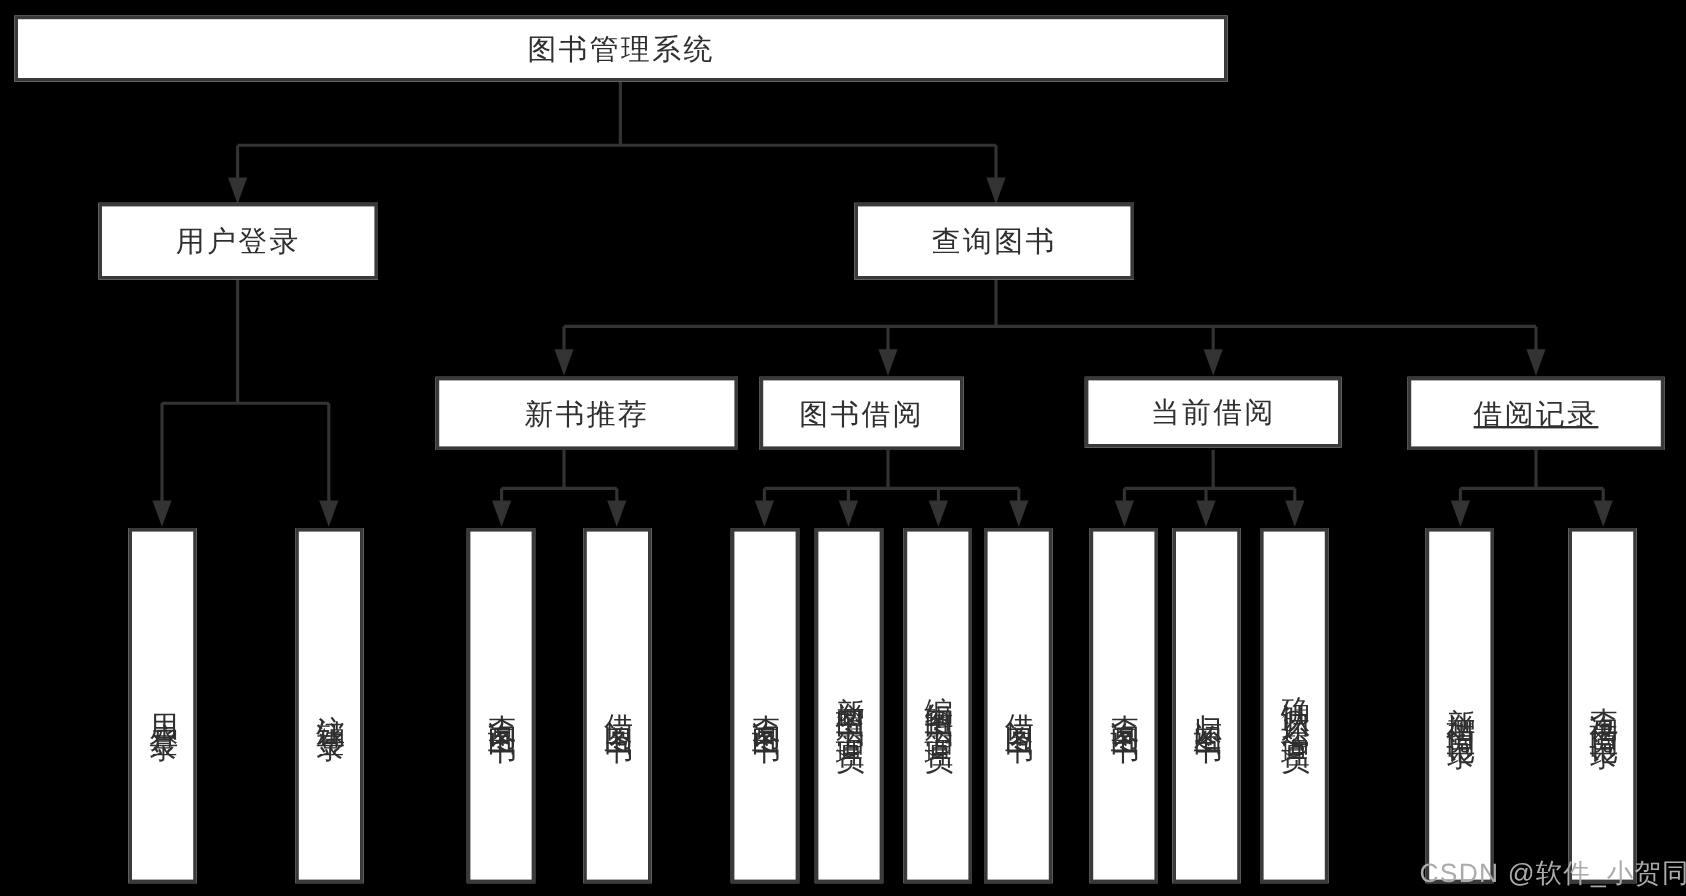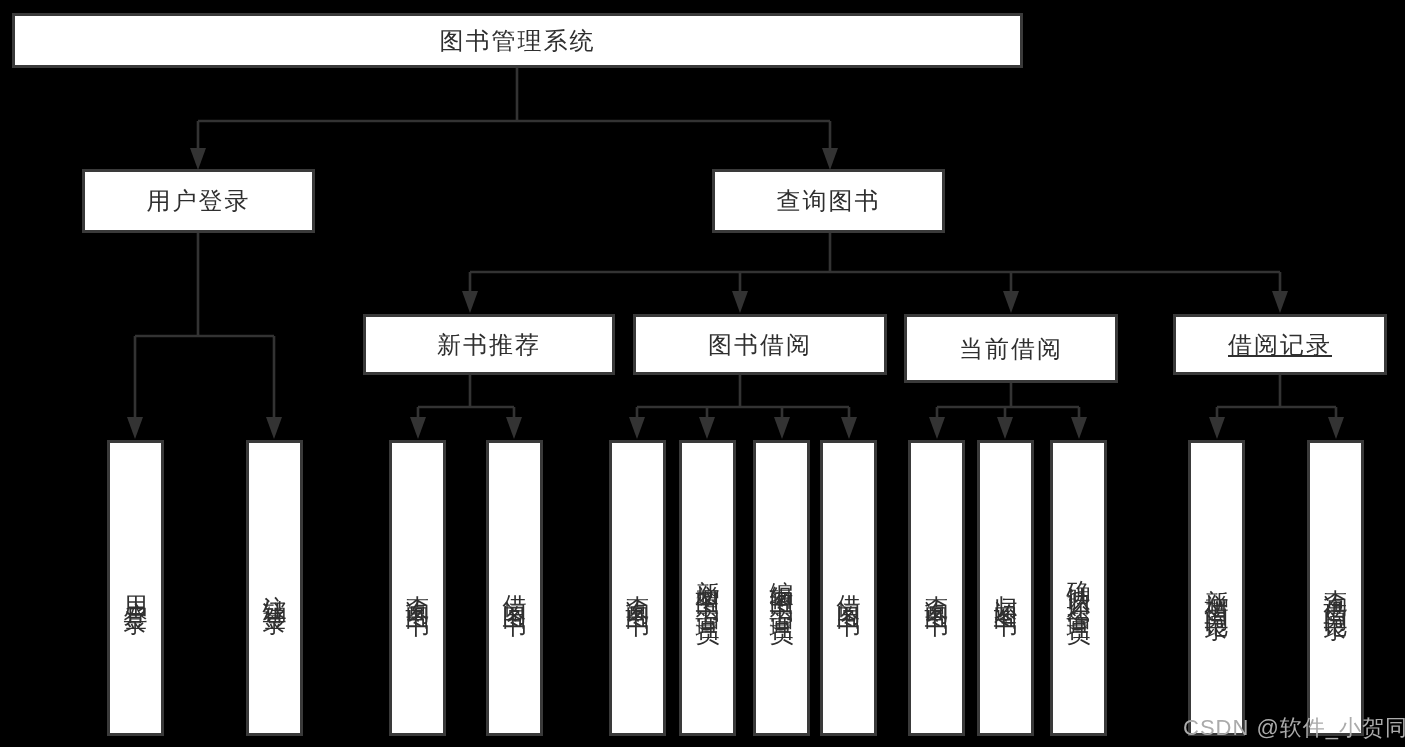--- a/index.html
+++ b/index.html
@@ -104,24 +104,24 @@
   <div class="box hbox" style="left:82px; top:169px; width:233px; height:64px;">
     <span>用户登录</span>
   </div>
   <div class="box hbox" style="left:712px; top:169px; width:233px; height:64px;">
     <span>查询图书</span>
   </div>
 
   <div class="box hbox" style="left:363px; top:314px; width:252px; height:61px;">
     <span>新书推荐</span>
   </div>
-  <div class="box hbox" style="left:633px; top:314px; width:254px; height:61px;">
+  <div class="box hbox" style="left:633px; top:314px; width:170px; height:61px;">
     <span>图书借阅</span>
   </div>
-  <div class="box hbox" style="left:904px; top:314px; width:214px; height:69px;">
+  <div class="box hbox" style="left:904px; top:314px; width:214px; height:59px;">
     <span>当前借阅</span>
   </div>
   <div class="box hbox" style="left:1173px; top:314px; width:214px; height:61px;text-decoration:underline;">
     <span>借阅记录</span>
   </div>
 
   <div class="box vbox" style="left:107px; top:440px; width:57px; height:296px;">
     <span>用户登录</span>
   </div>
   <div class="box vbox" style="left:246px; top:440px; width:57px; height:296px;">

